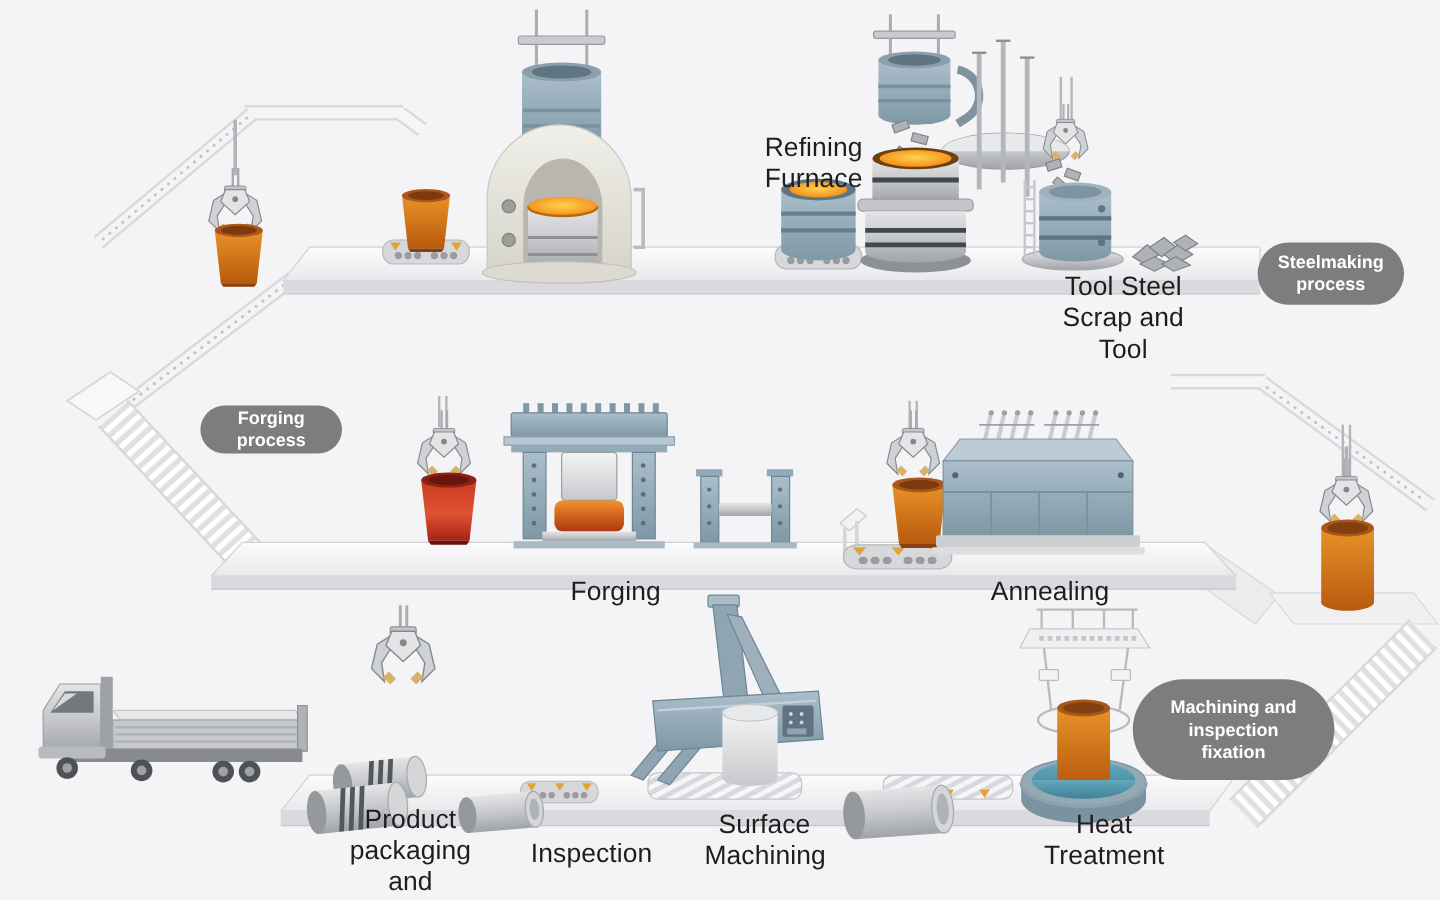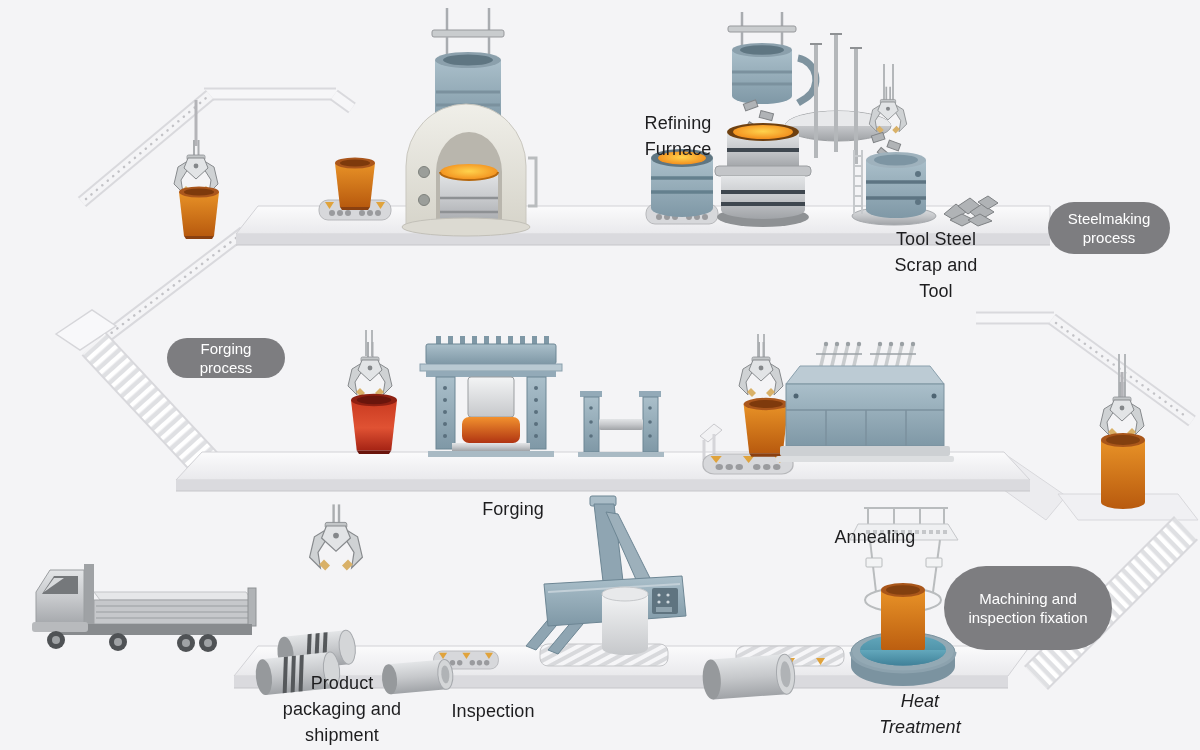--- a/index.html
+++ b/index.html
@@ -1,21 +1,21 @@
 <!DOCTYPE html>
 <html><head>
 <meta charset="utf-8">
 <style>
   html,body{margin:0;padding:0;background:#ffffff;}
   .stage{position:relative;width:1200px;height:750px;background:#f4f4f6;overflow:hidden;
          font-family:"Liberation Sans",sans-serif;}
   .scene{position:absolute;left:0;top:0;z-index:1;}
-  .lbl{position:absolute;z-index:5;text-align:center;font-size:18px;line-height:26px;
+  .lbl{position:absolute;z-index:5;text-align:center;font-size:22px;line-height:26px;
        color:#1d1d1f;letter-spacing:0.1px;}
-  .badge{position:absolute;z-index:6;background:#7d7d80;color:#ffffff;font-weight:normal;
+  .badge{position:absolute;z-index:6;background:#7d7d80;color:#ffffff;font-weight:bold;
          font-size:15px;line-height:19px;display:flex;align-items:center;justify-content:center;
          text-align:center;border-radius:45px;box-sizing:border-box;padding:0 8px;}
   .badge.big{padding:0 24px;}
 </style>
 </head>
 <body>
 
 <div class="stage">
 
 <svg class="scene" width="1200" height="750" viewBox="0 0 1200 750">
@@ -520,25 +520,26 @@
   <path d="M881,590 h44 v58 a22,7 0 0 1 -44,0 z" fill="url(#gradOrange)"></path>
   <ellipse cx="903" cy="590" rx="22" ry="7" fill="#a9561a"></ellipse>
   <ellipse cx="903" cy="590" rx="17" ry="4.8" fill="#83400f"></ellipse>
   <path d="M860,650 a43,15.5 0 0 0 86,0 z" fill="url(#gradWater)"></path>
   <path d="M851,652 a52,20 0 0 0 104,0" fill="none" stroke="#8ca2ae" stroke-width="3"></path>
 </g>
 </svg>
 
 <div class="lbl" style="left:633px;top:110px;width:90px;">Refining Furnace</div>
 <div class="lbl" style="left:876px;top:226px;width:120px;">Tool Steel Scrap and Tool</div>
-<div class="lbl" style="left:463px;top:480px;width:100px;margin-top:16px;">Forging</div>
-<div class="lbl" style="left:820px;top:480px;width:110px;margin-top:44px;">Annealing</div>
+<div class="lbl" style="left:463px;top:480px;width:100px;">Forging</div>
+<div class="lbl" style="left:820px;top:480px;width:110px;">Annealing</div>
 <div class="lbl" style="left:280px;top:670px;width:124px;">Product packaging and shipment</div>
 <div class="lbl" style="left:438px;top:698px;width:110px;">Inspection</div>
-<div class="lbl" style="left:870px;top:688px;width:100px;font-style:italic;">Heat Treatment</div>
+<div class="lbl" style="left:587px;top:674px;width:100px;">Surface Machining</div>
+<div class="lbl" style="left:870px;top:674px;width:100px;">Heat Treatment</div>
 
 <div class="badge" style="left:1048px;top:202px;width:122px;height:52px;">
   <span>Steelmaking process</span>
 </div>
 <div class="badge" style="left:167px;top:338px;width:118px;height:40px;">
   <span>Forging process</span>
 </div>
 <div class="badge big" style="left:944px;top:518px;width:168px;height:84px;margin-top:48px;">
   <span>Machining and inspection fixation</span>
 </div>

